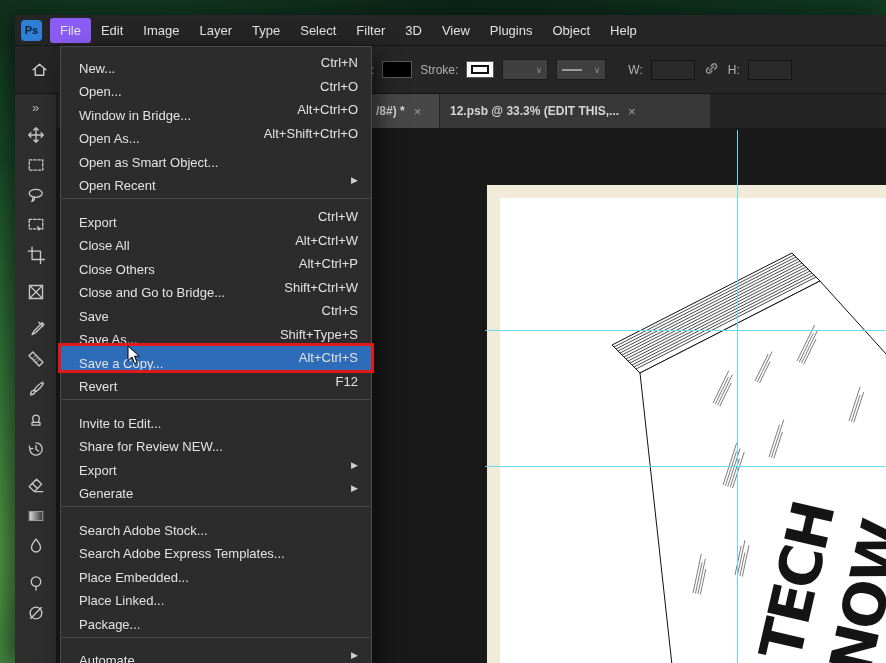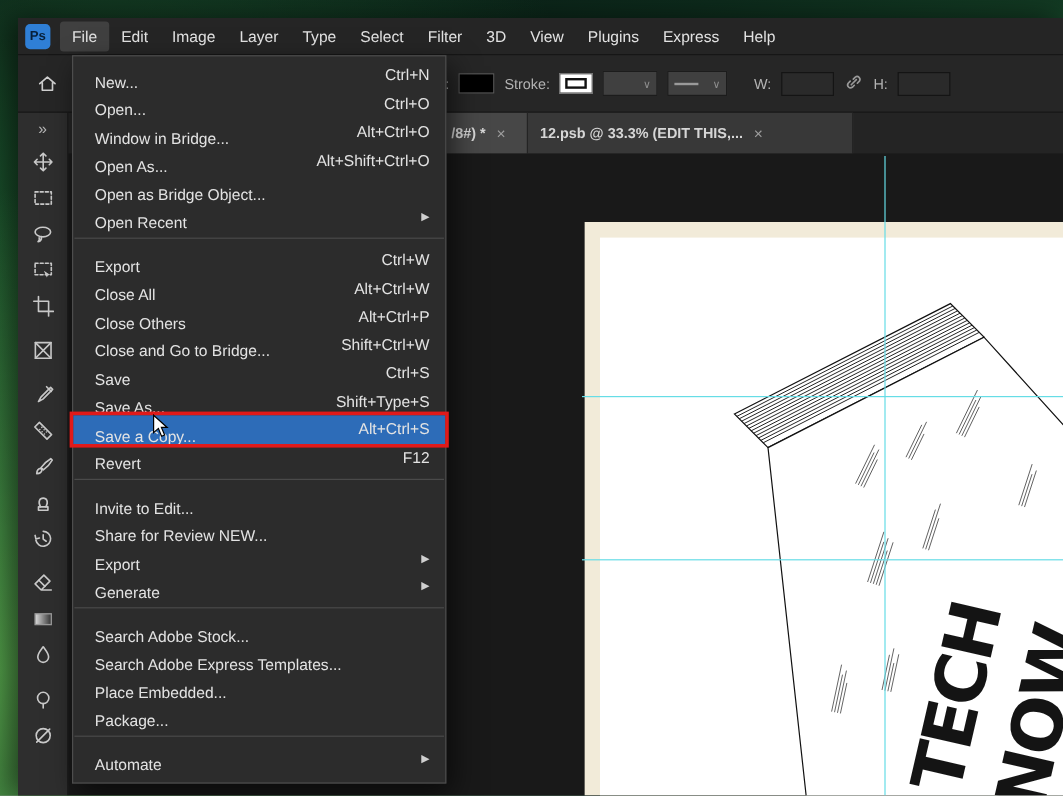--- a/index.html
+++ b/index.html
@@ -14,21 +14,21 @@
   }
   .app { position:absolute; left:15px; top:15px; right:0; bottom:0; background:#1d1d1d;
          overflow:hidden; box-shadow:-8px 0 22px rgba(0,0,0,.55); }
 
   
   .menubar { height:30px; background:#252525; display:flex; align-items:center; padding-left:6px; }
   .ps-logo { width:21px; height:21px; border-radius:4px; background:#2f7fd6; color:#07203a;
              font-weight:bold; font-size:11px; display:flex; align-items:center; justify-content:center;
              margin-right:8px; flex:none; }
   .menubar-item { color:#e2e2e2; font-size:13px; padding:5px 10px; border-radius:3px; white-space:nowrap; }
-  .menubar-item.active { background:#404040; }
+  .menubar-item.active { background:#8b5cf6; }
 
   
   .optionsbar { position:absolute; left:0; top:30px; height:49px; right:0; background:#262626;
                 border-top:1px solid #161616; border-bottom:1px solid #161616; }
   .home { position:absolute; left:16px; top:15px; }
   .opts-right { position:absolute; left:356px; top:0; right:4px; height:100%;
                 display:flex; align-items:center; gap:8px; color:#a8a8a8; font-size:12px; }
   .swatch-black { width:30px; height:17px; background:#000; border:1px solid #5a5a5a; flex:none; }
   .swatch-stroke { width:28px; height:17px; background:#fff; border:1px solid #5a5a5a; flex:none;
                    display:flex; align-items:center; justify-content:center; }
@@ -91,21 +91,21 @@
         <span class="menubar-item active">File</span>
         <span class="menubar-item">Edit</span>
         <span class="menubar-item">Image</span>
         <span class="menubar-item">Layer</span>
         <span class="menubar-item">Type</span>
         <span class="menubar-item">Select</span>
         <span class="menubar-item">Filter</span>
         <span class="menubar-item">3D</span>
         <span class="menubar-item">View</span>
         <span class="menubar-item">Plugins</span>
-        <span class="menubar-item">Express</span>
+        <span class="menubar-item">Object</span>
         <span class="menubar-item">Help</span>
       </div>
   </div>
 
   <div class="optionsbar">
     <span class="home">
       <svg viewBox="0 0 16 16" width="17" height="17" fill="none" stroke="#cfcfcf" stroke-width="1.3" stroke-linecap="round" stroke-linejoin="round">
           <path d="M2 8.2L8 3l6 5.2M4 7.4v6h8v-6"></path>
         </svg>
     </span>
@@ -347,21 +347,21 @@
         <span class="ml">Window in Bridge...</span>
         <span class="sp"></span>
         <span class="sc">Alt+Ctrl+O</span>
       </div>
       <div class="mi">
         <span class="ml">Open As...</span>
         <span class="sp"></span>
         <span class="sc">Alt+Shift+Ctrl+O</span>
       </div>
       <div class="mi">
-        <span class="ml">Open as Bridge Object...</span>
+        <span class="ml">Open as Smart Object...</span>
         <span class="sp"></span>
         <span class="sc"></span>
       </div>
       <div class="mi">
         <span class="ml">Open Recent</span>
         <span class="sp"></span>
         <span class="sc"></span>
         <span class="arr">▶</span>
       </div>
       <div class="sep"></div>
@@ -434,20 +434,25 @@
         <span class="sp"></span>
         <span class="sc"></span>
       </div>
       <div class="mi">
         <span class="ml">Search Adobe Express Templates...</span>
         <span class="sp"></span>
         <span class="sc"></span>
       </div>
       <div class="mi">
         <span class="ml">Place Embedded...</span>
+        <span class="sp"></span>
+        <span class="sc"></span>
+      </div>
+      <div class="mi">
+        <span class="ml">Place Linked...</span>
         <span class="sp"></span>
         <span class="sc"></span>
       </div>
       <div class="mi">
         <span class="ml">Package...</span>
         <span class="sp"></span>
         <span class="sc"></span>
       </div>
       <div class="sep"></div>
       <div class="mi">

